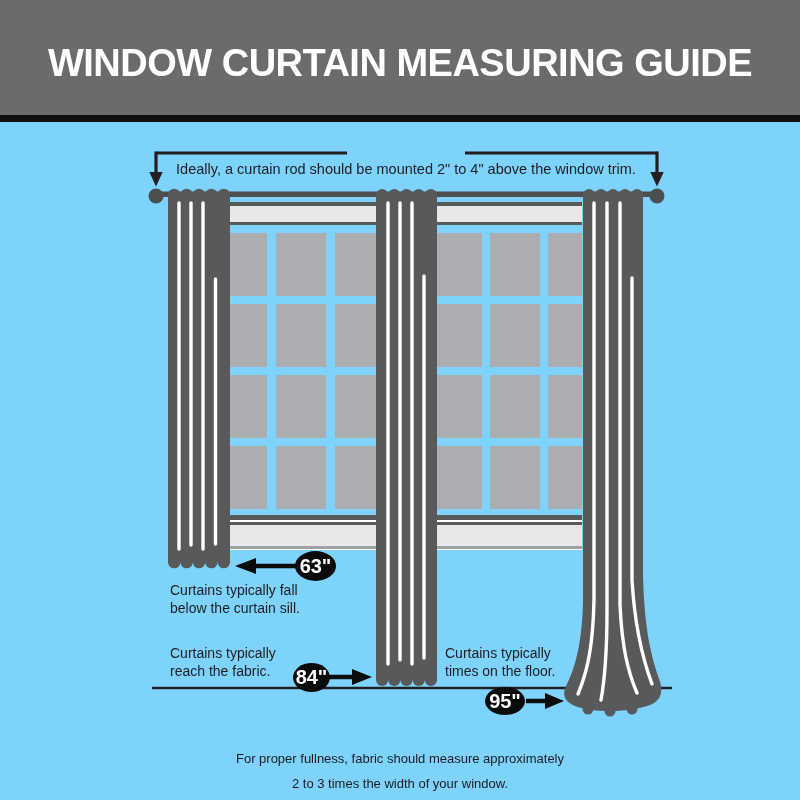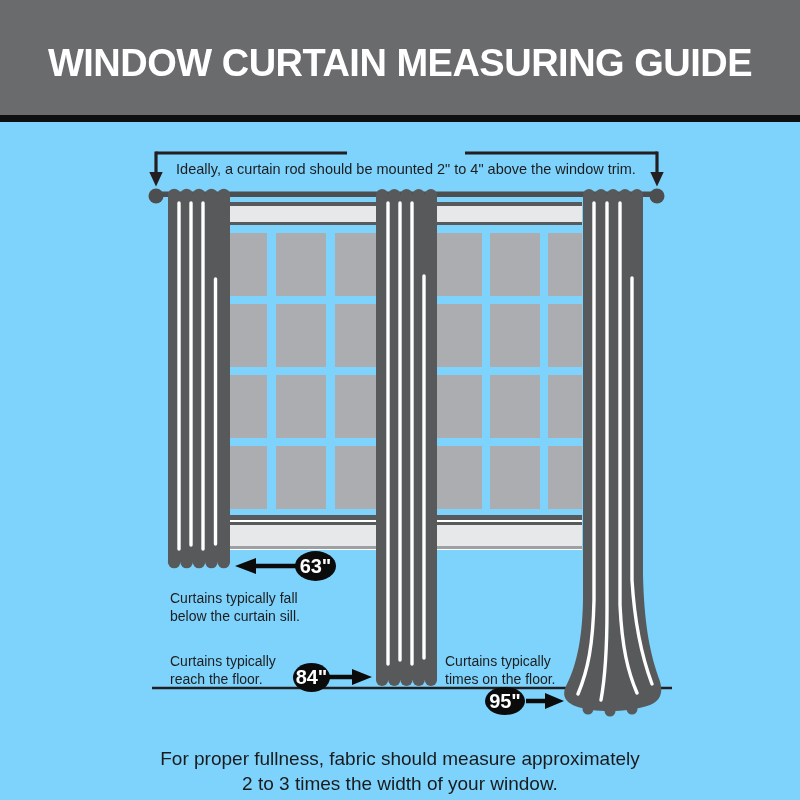--- a/index.html
+++ b/index.html
@@ -46,28 +46,28 @@
   
   .badge{
     position:absolute;z-index:3;background:#0b0b0c;color:#ffffff;
     font-weight:bold;font-size:20px;border-radius:50%;
     display:flex;align-items:center;justify-content:center;white-space:nowrap;
   }
   #badge-63{left:295px;top:551px;width:41px;height:30px;}
   #badge-84{left:293px;top:663px;width:37px;height:29px;}
   #badge-95{left:485px;top:687px;width:40px;height:28px;}
   
-  .note{position:absolute;z-index:3;font-size:14px;line-height:17.5px;color:#1d1d1f;white-space:nowrap;margin-top:8px;}
+  .note{position:absolute;z-index:3;font-size:14px;line-height:17.5px;color:#1d1d1f;white-space:nowrap;}
   #note-sill{left:170px;top:582px;}
   #note-floor{left:170px;top:645px;}
   #note-puddle{left:445px;top:645px;}
   
   #footer{
     position:absolute;left:0;top:746px;width:800px;text-align:center;
-    font-size:19px;line-height:25px;color:#1b1b1d;z-index:3;
+    font-size:13px;line-height:25px;color:#1b1b1d;z-index:3;
   }
 </style>
 </head>
 <body>
 
 <div class="canvas">
 
   <div id="banner">
     <h1>WINDOW CURTAIN MEASURING GUIDE</h1>
   </div>
@@ -207,21 +207,21 @@
   <div class="badge" id="badge-63">63"</div>
   <div class="badge" id="badge-84">84"</div>
   <div class="badge" id="badge-95">95"</div>
 
   <div class="note" id="note-sill">
     <div>Curtains typically fall</div>
     <div>below the curtain sill.</div>
   </div>
   <div class="note" id="note-floor">
     <div>Curtains typically</div>
-    <div>reach the floor.</div>
+    <div>reach the fabric.</div>
   </div>
   <div class="note" id="note-puddle">
     <div>Curtains typically</div>
     <div>times on the floor.</div>
   </div>
 
   <div id="footer">
     <div>For proper fullness, fabric should measure approximately</div>
     <div>2 to 3 times the width of your window.</div>
   </div>

